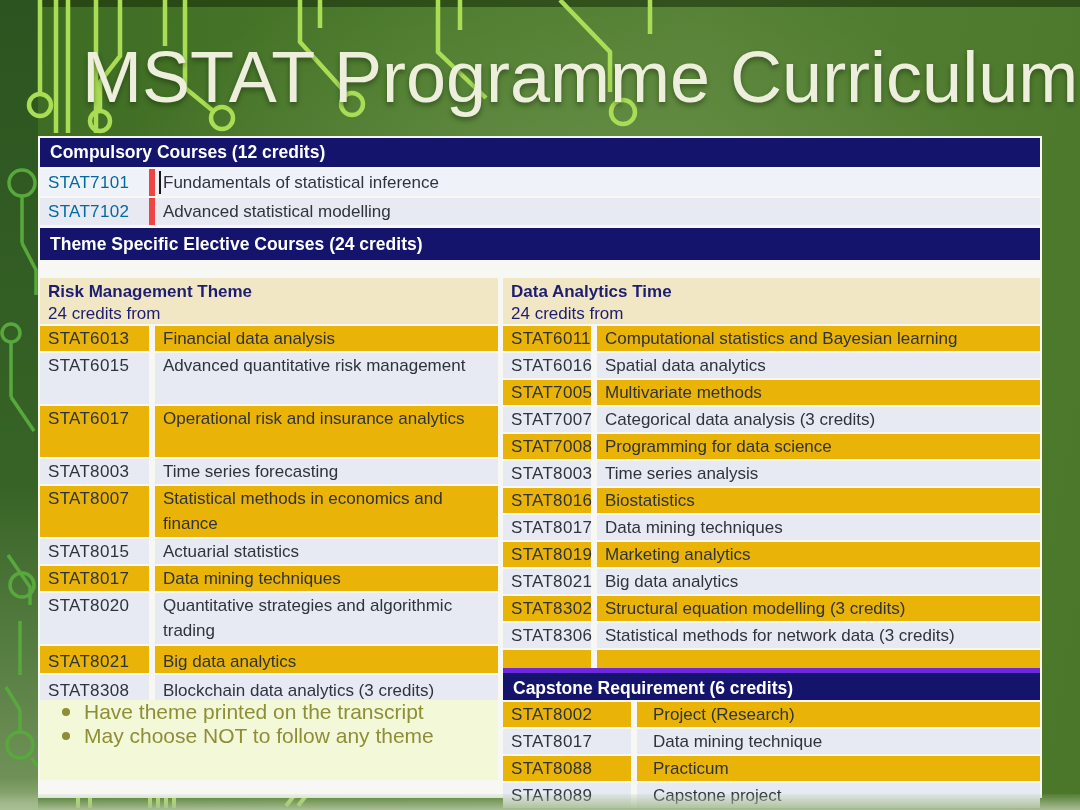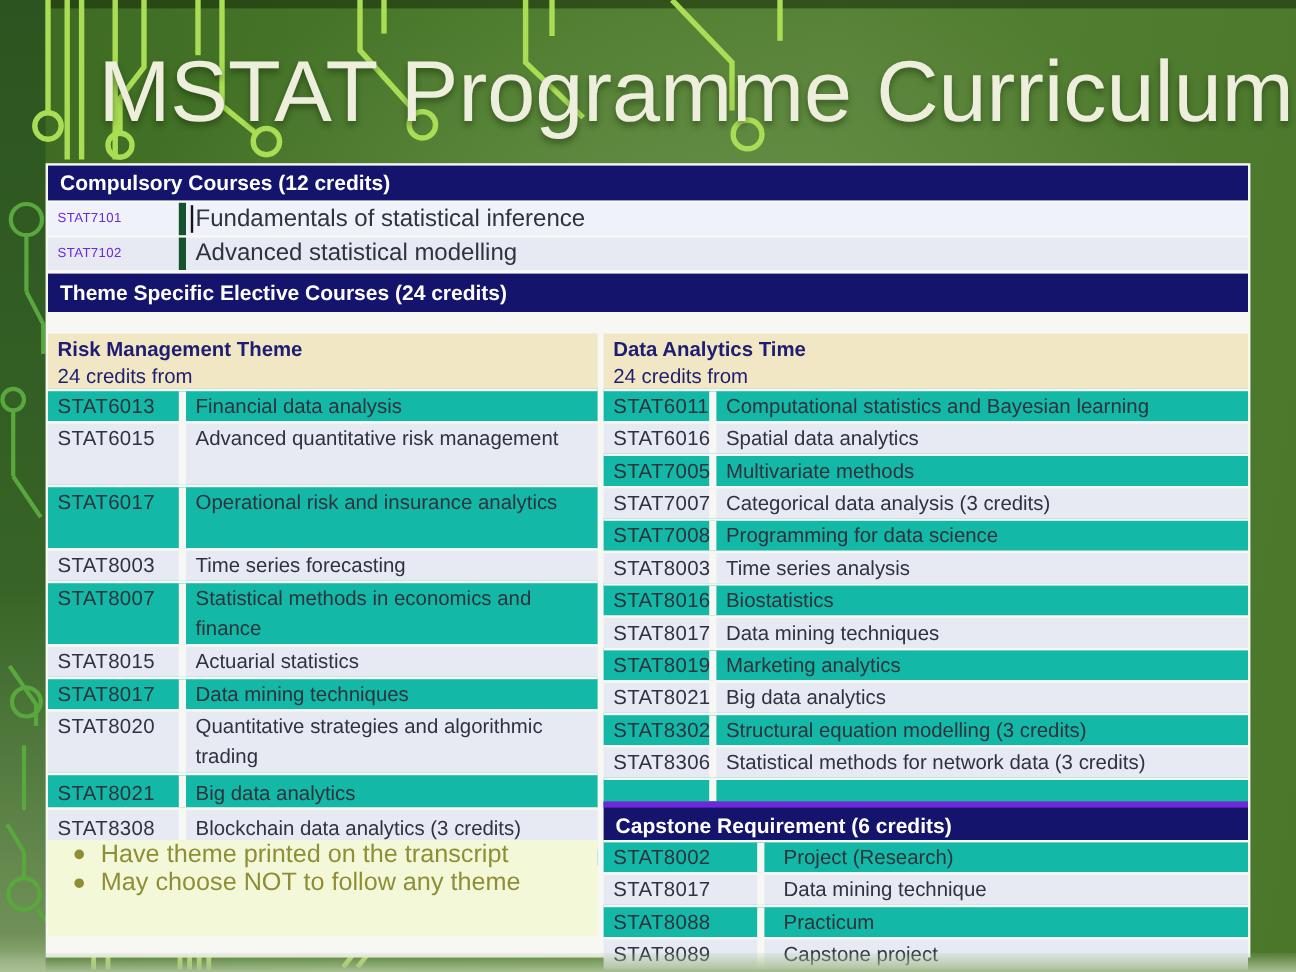--- a/index.html
+++ b/index.html
@@ -20,34 +20,34 @@
     text-shadow:0 3px 5px rgba(15,35,5,0.45);white-space:nowrap;
   }
 
   .tbl{position:absolute;left:38px;top:136px;width:1004px;height:662px;background:#f7f7f3;}
   .navy{position:absolute;background:#14146d;color:#ffffff;font-weight:bold;font-size:17.5px;}
   .navy .hd-txt{display:block;padding:0 0 0 10px;}
   #hd-comp{left:2px;top:2px;width:1000px;height:29px;line-height:29px;}
   #hd-theme{left:2px;top:92px;width:1000px;height:32px;line-height:32px;}
 
   .row{display:flex;box-sizing:border-box;border-top:2px solid #f7f7f3;overflow:hidden;}
-  .a{background:#14b8a6;}
+  .a{background:#eab308;}
   .b{background:#e7eaf3;}
   .row .code{flex:none;box-sizing:border-box;border-right:6px solid #f7f7f3;padding-left:8px;
     font-size:17px;line-height:25px;color:#2e333e;letter-spacing:0.3px;}
   .row .desc{flex:1;padding-left:8px;padding-right:10px;font-size:17px;line-height:25px;color:#2e333e;}
   .h27{height:27px}.h53{height:53px}.h29{height:29px}.h34{height:34px}.h20{height:20px}.h14{height:14px}
   .code-l{width:115px}.code-r{width:94px}.code-c{width:134px}
   .pad3{padding-top:3px}
 
   .crow{position:absolute;left:2px;width:1000px;height:27px;display:flex;}
   #crow-0{top:33px;background:#f0f2f9;}
   #crow-1{top:62px;background:#e7eaf3;justify-content:flex-end;}
-  .crow .code{flex:none;box-sizing:border-box;width:115px;border-right:6px solid #14532d;padding-left:8px;font-size:11px;line-height:27px;color:#6d28d9;letter-spacing:0.3px;}
-  .crow .desc{flex:1;padding-left:8px;font-size:20px;line-height:27px;color:#2e333e;}
+  .crow .code{flex:none;box-sizing:border-box;width:115px;border-right:6px solid #ef4444;padding-left:8px;font-size:17px;line-height:27px;color:#0369a1;letter-spacing:0.3px;}
+  .crow .desc{flex:1;padding-left:8px;font-size:17px;line-height:27px;color:#2e333e;}
 
   .col{position:absolute;top:142px;}
   #col-risk{left:2px;width:458px;}
   #col-data{left:465px;width:537px;}
   .theme-head{height:46px;background:#f1e7c4;padding-left:8px;box-sizing:border-box;}
   .theme-title{font-size:17px;line-height:23px;font-weight:bold;color:#1d1d72;padding-top:2px;}
   .theme-sub{font-size:17px;line-height:21px;color:#1d1d72;}
   #hd-cap{position:relative;height:32px;line-height:30px;box-sizing:border-box;border-top:5px solid #6d28d9;}
 
   .cursor{position:absolute;left:121px;top:35px;width:2px;height:23px;background:#15151a;}

